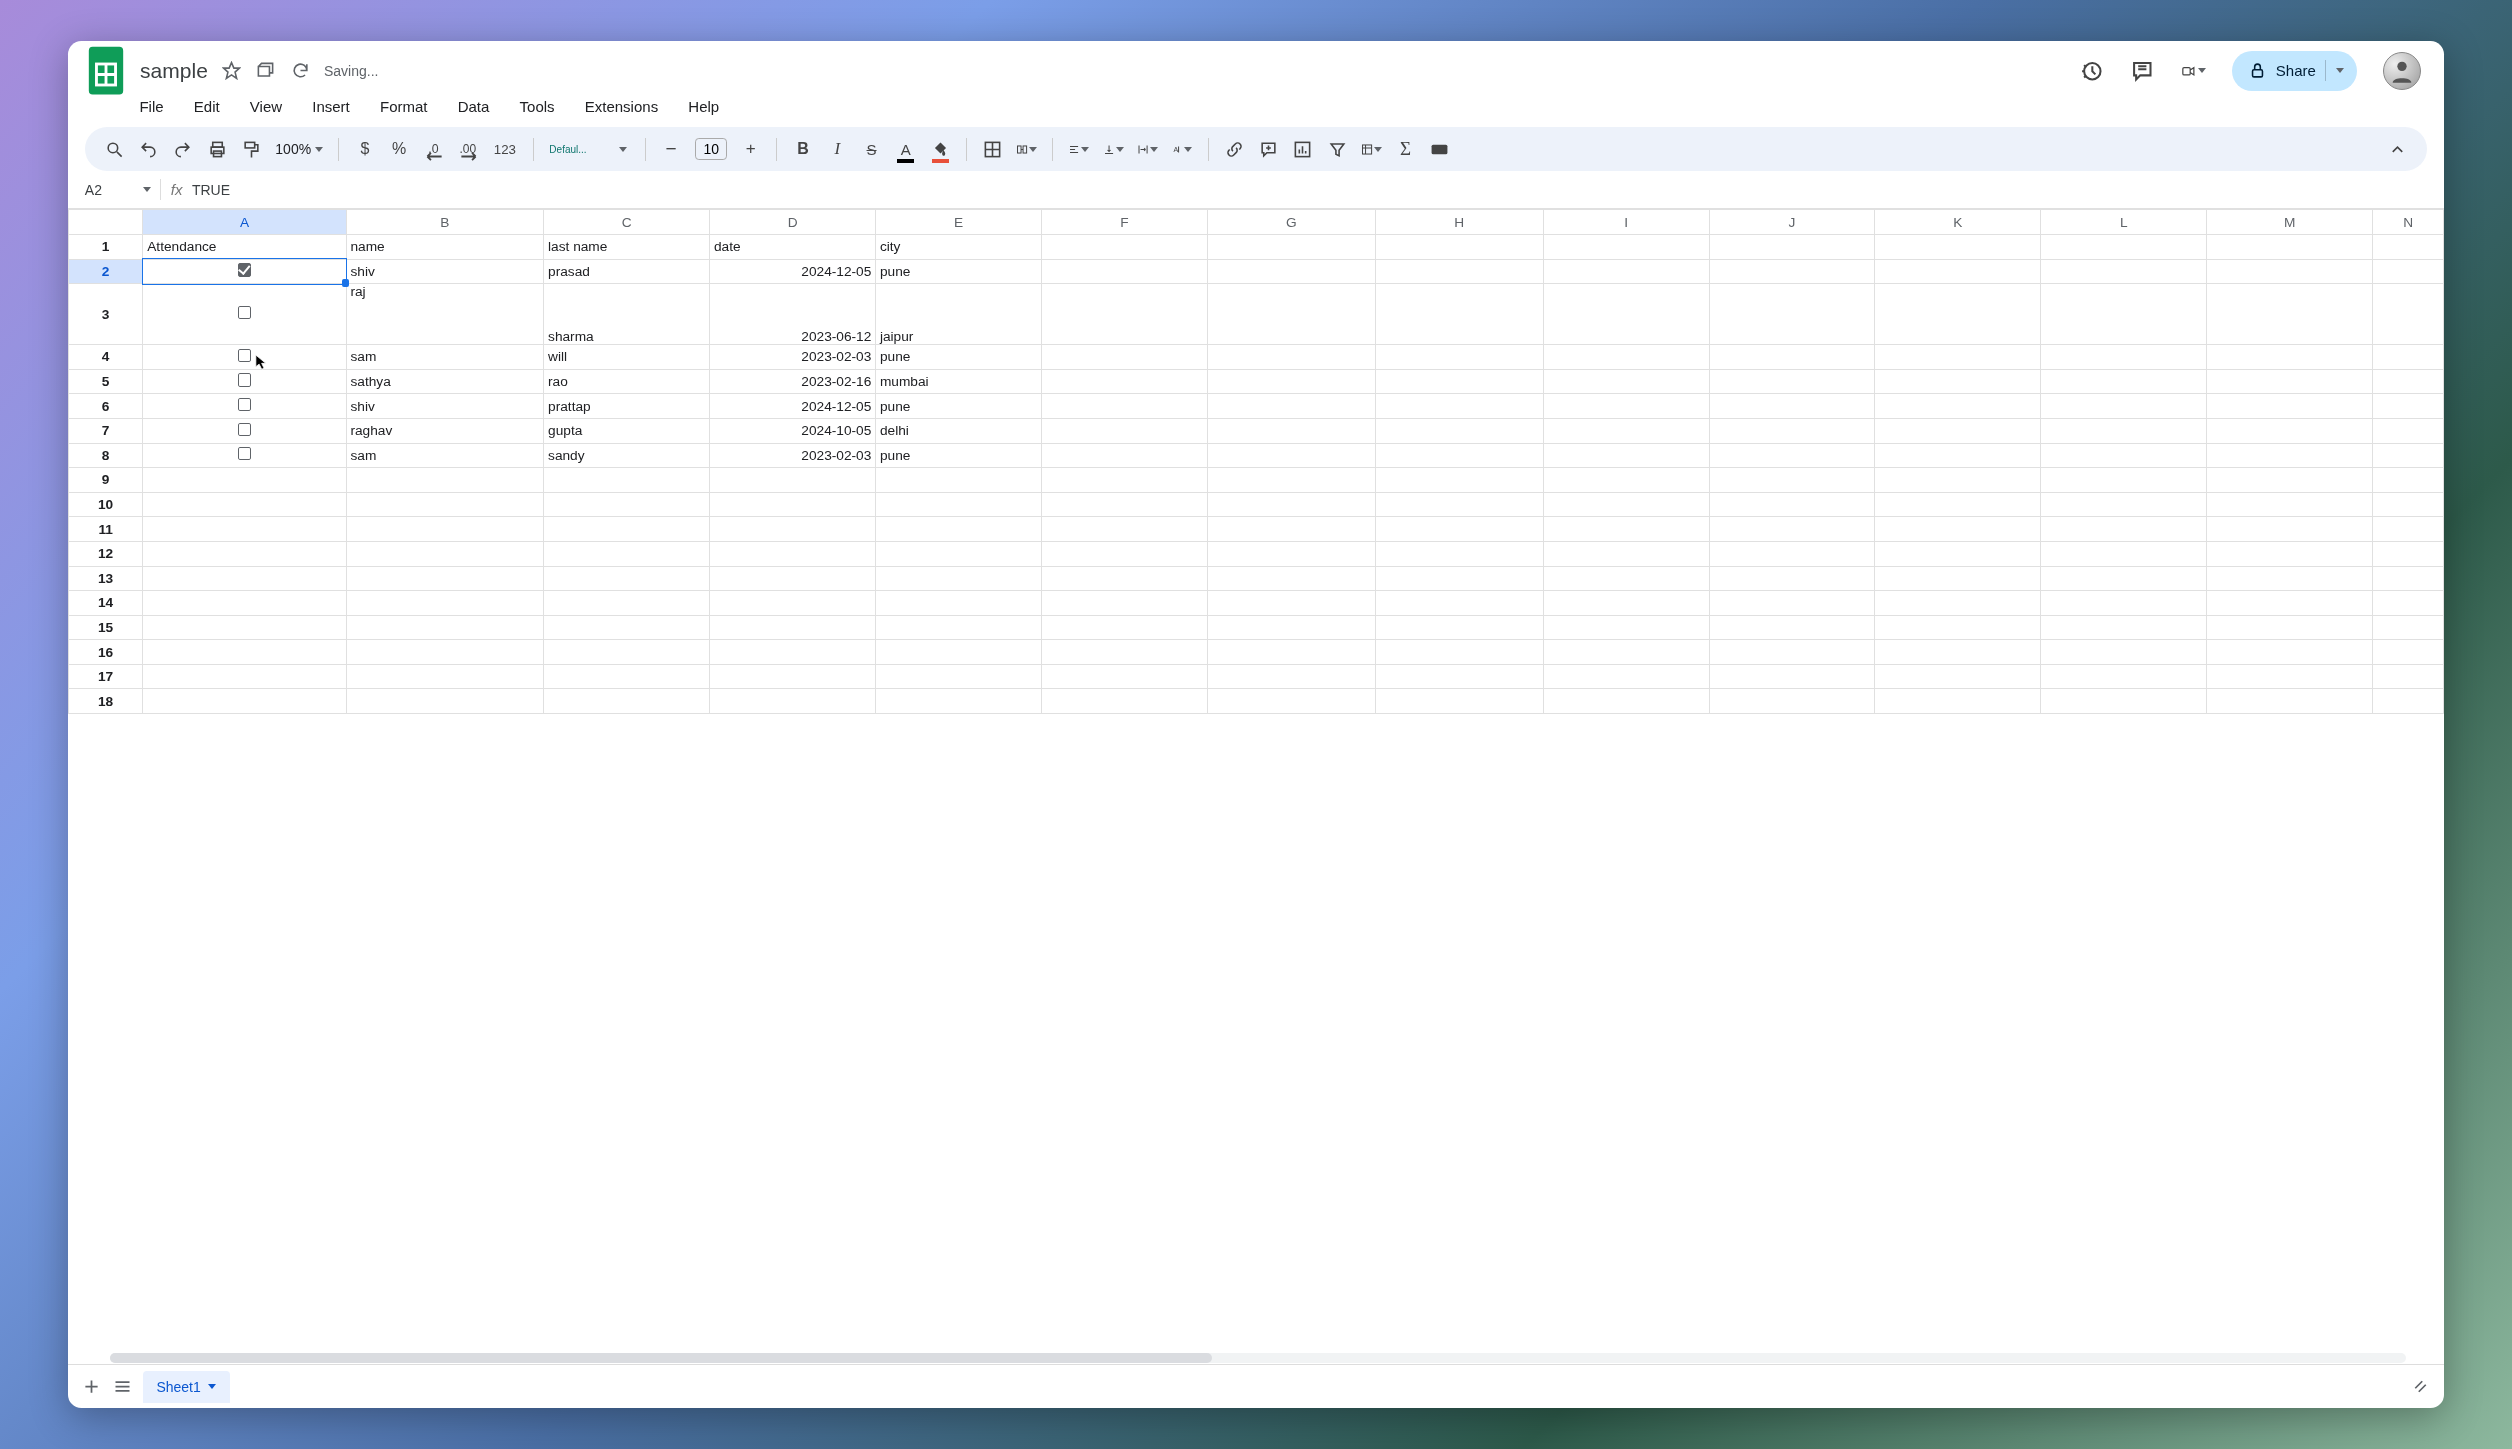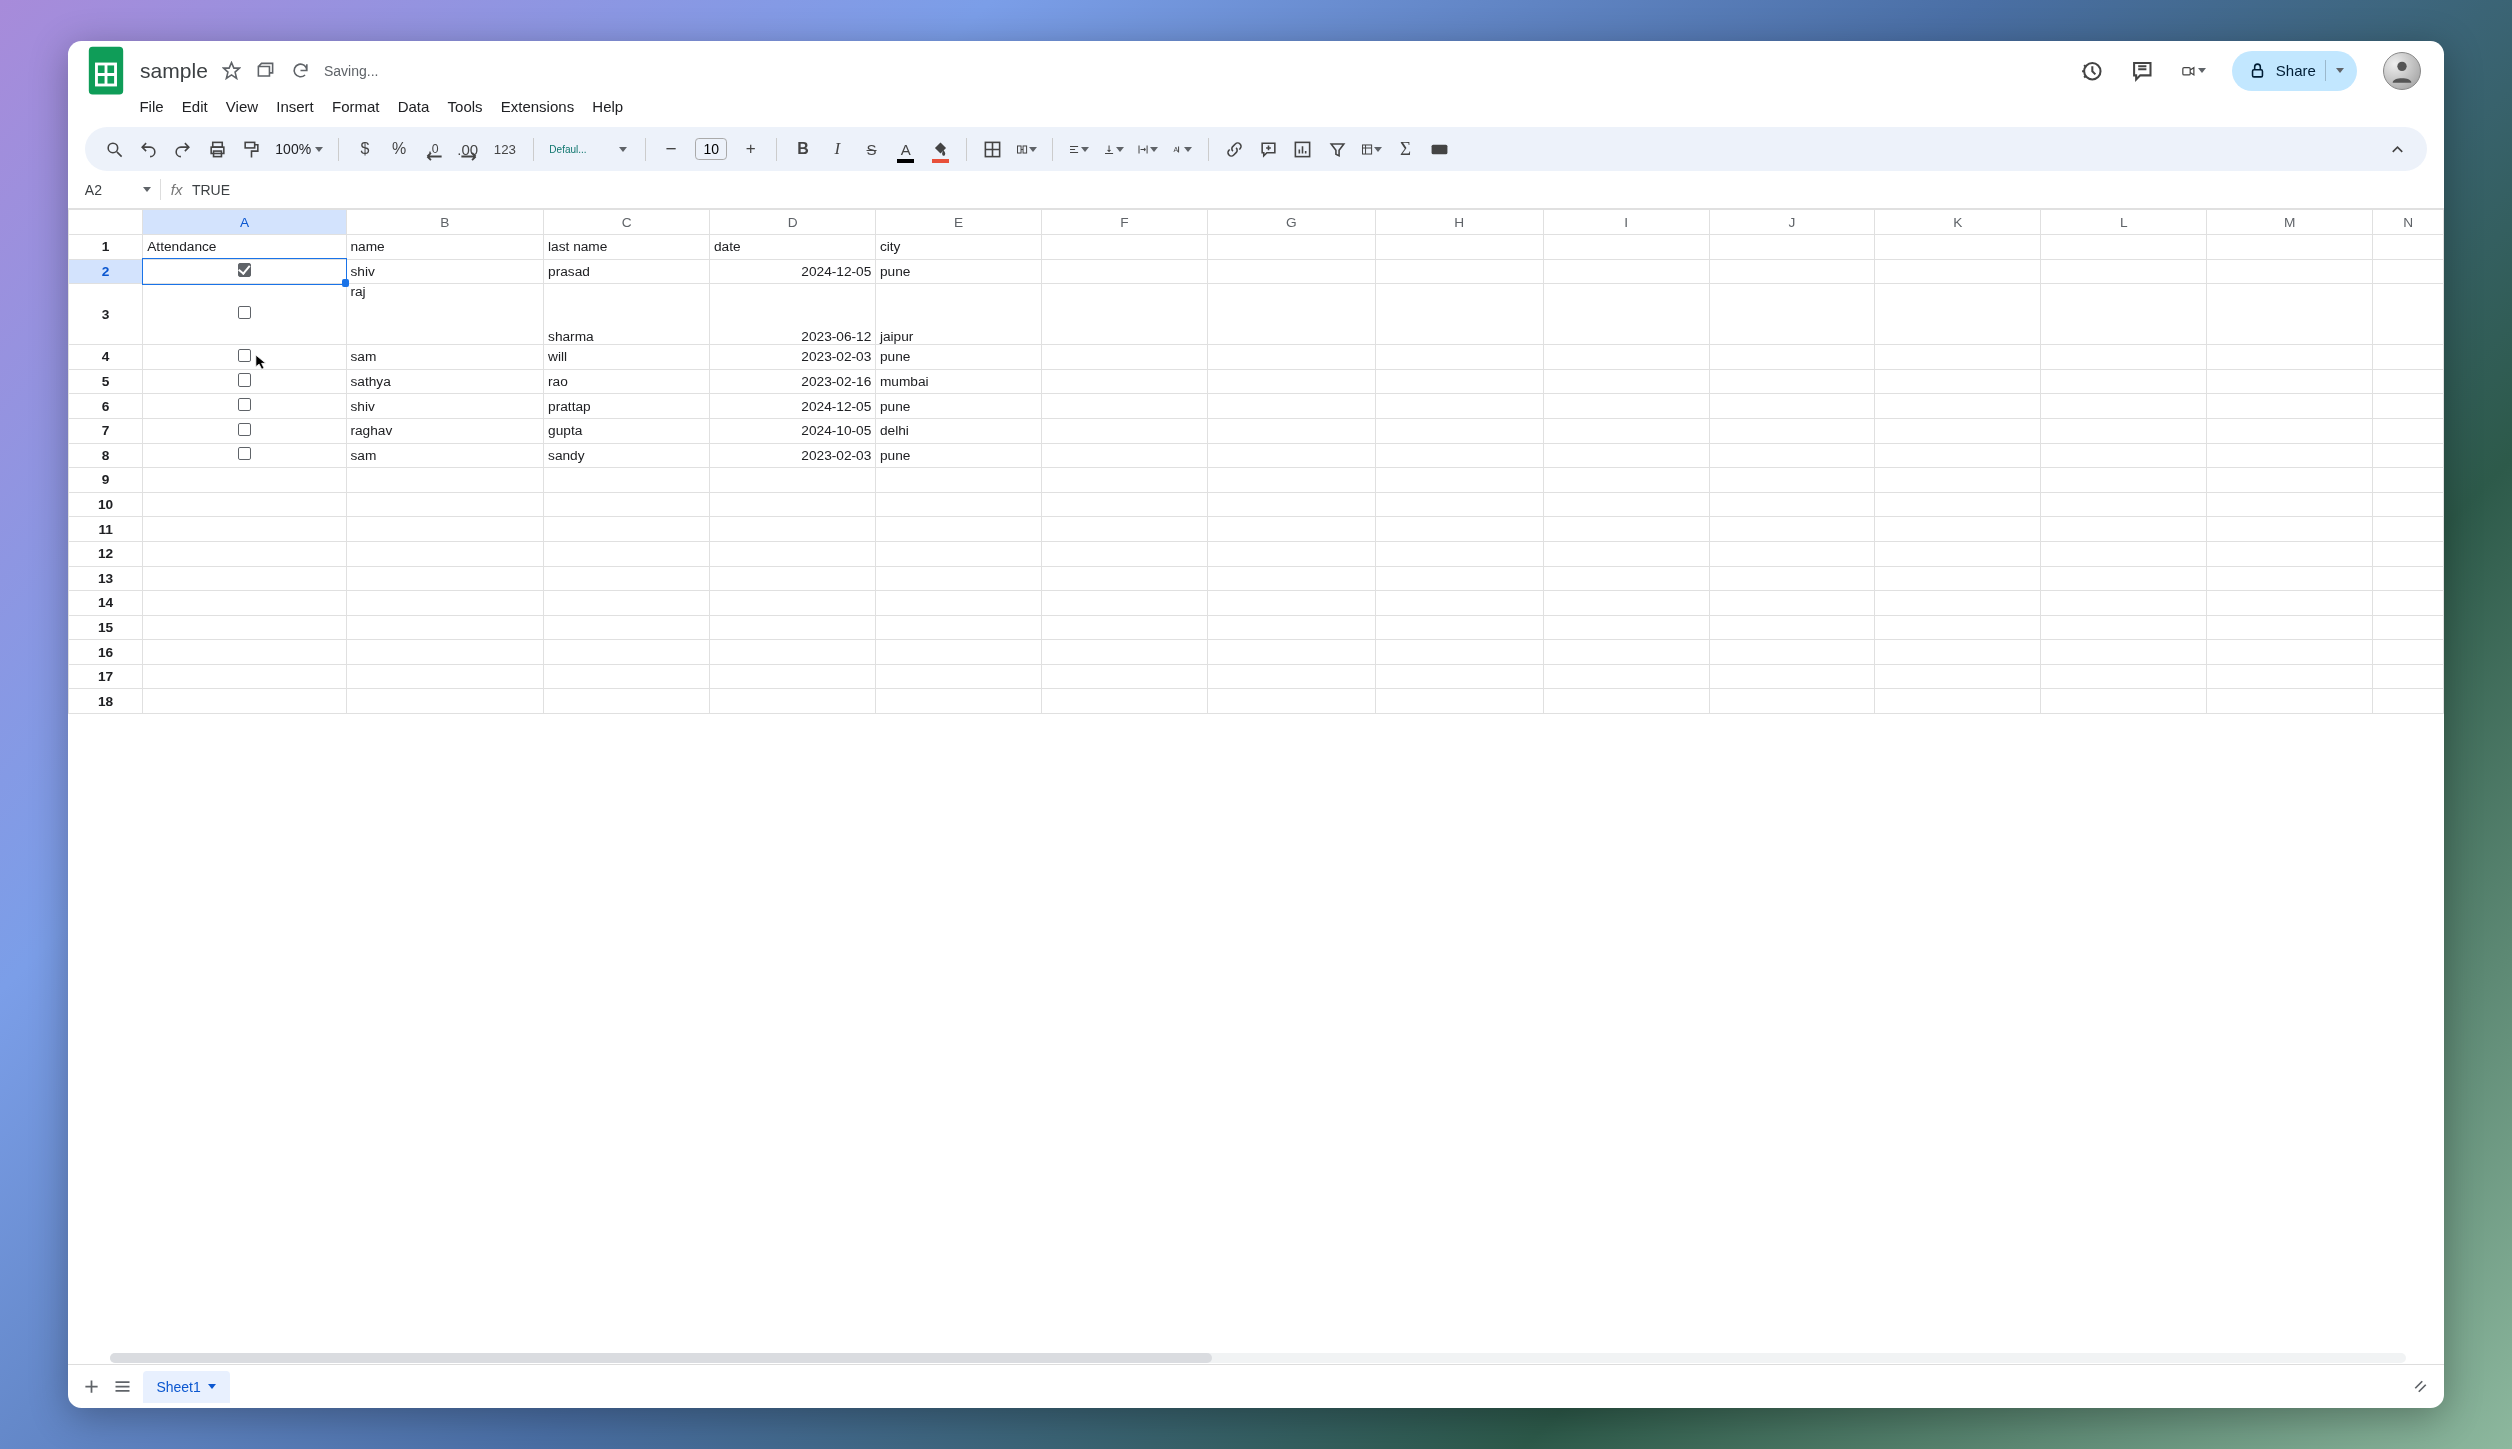--- a/index.html
+++ b/index.html
@@ -37,21 +37,21 @@
     margin-right: 5.7px;
     display:flex; align-items:center; justify-content:center;
   }
   .title-block { display:flex; flex-direction:column; }
   .title-row1 { display:flex; align-items:center; gap:13.3px; height:28px; }
   .doc-title { font-size: 21px; color:#3c4043; }
   .mini-icon { color:#5f6368; width:21px; height:21px; display:flex; align-items:center; justify-content:center; }
   .mini-icon svg { width:19px; height:19px; }
   .saving { font-size:14px; color:#5f6368; }
 
-  .menu-bar { display:flex; gap:3px; padding: 1.9px 0 5.7px 64px; height:30px; align-items:center;}
+  .menu-bar { display:flex; gap:15px; padding: 1.9px 0 5.7px 64px; height:30px; align-items:center;}
   .menu-bar span { font-size:15px; color:#202124; padding:3.8px 7.6px; border-radius:3.8px; cursor:pointer;}
 
   .title-right { margin-left:auto; display:flex; align-items:center; gap:26.5px; padding-right:5.7px;}
   .tr-icon { width:24.6px; height:24.6px; color:#444; display:flex; align-items:center; justify-content:center;}
   .tr-icon svg { width:24.6px; height:24.6px; }
   .share-btn { background:#c2e7ff; border-radius:38px; padding:9.5px 5.7px 9.5px 17px; display:flex; align-items:center; gap:9.5px; font-size:15px; color:#001d35; font-weight:500;}
   .share-btn .sep { width:0.9px; height:21px; background:rgba(0,0,0,0.2);}
   .avatar { width:38px; height:38px; border-radius:50%; border:1.9px solid #888; background: radial-gradient(circle at 30% 30%, #eee, #999); display:flex; align-items:center; justify-content:center;}
 
   
@@ -232,21 +232,21 @@
       </span>
     <span class="tb-sep"></span>
     <span class="tb-icon" style="font-size:16px">$</span>
     <span class="tb-icon" style="font-size:16px">%</span>
     <span class="tb-icon" style="font-size:12.3px;position:relative">
         <span>.0</span>
         <svg style="position:absolute;bottom:-5.7px;left:1.9px" width="15" height="7.6" viewBox="0 0 16 8" stroke="currentColor" fill="none" stroke-width="1.5">
           <path d="M14 4H2m0 0l3-3M2 4l3 3"></path>
         </svg>
       </span>
-    <span class="tb-icon" style="font-size:15px;position:relative">
+    <span class="tb-icon" style="font-size:12px;position:relative">
         <span>.00</span>
         <svg style="position:absolute;bottom:-5.7px;left:1.9px" width="15" height="7.6" viewBox="0 0 16 8" stroke="currentColor" fill="none" stroke-width="1.5">
           <path d="M2 4h12m0 0l-3-3m3 3l-3 3"></path>
         </svg>
       </span>
     <span class="tb-icon" style="font-size:13.3px;width:26.5px">123</span>
     <span class="tb-sep"></span>
     <span class="zoom" style="width:80px">
         <span class="fontname">Defaul...</span>
         <span class="caret-down"></span>

